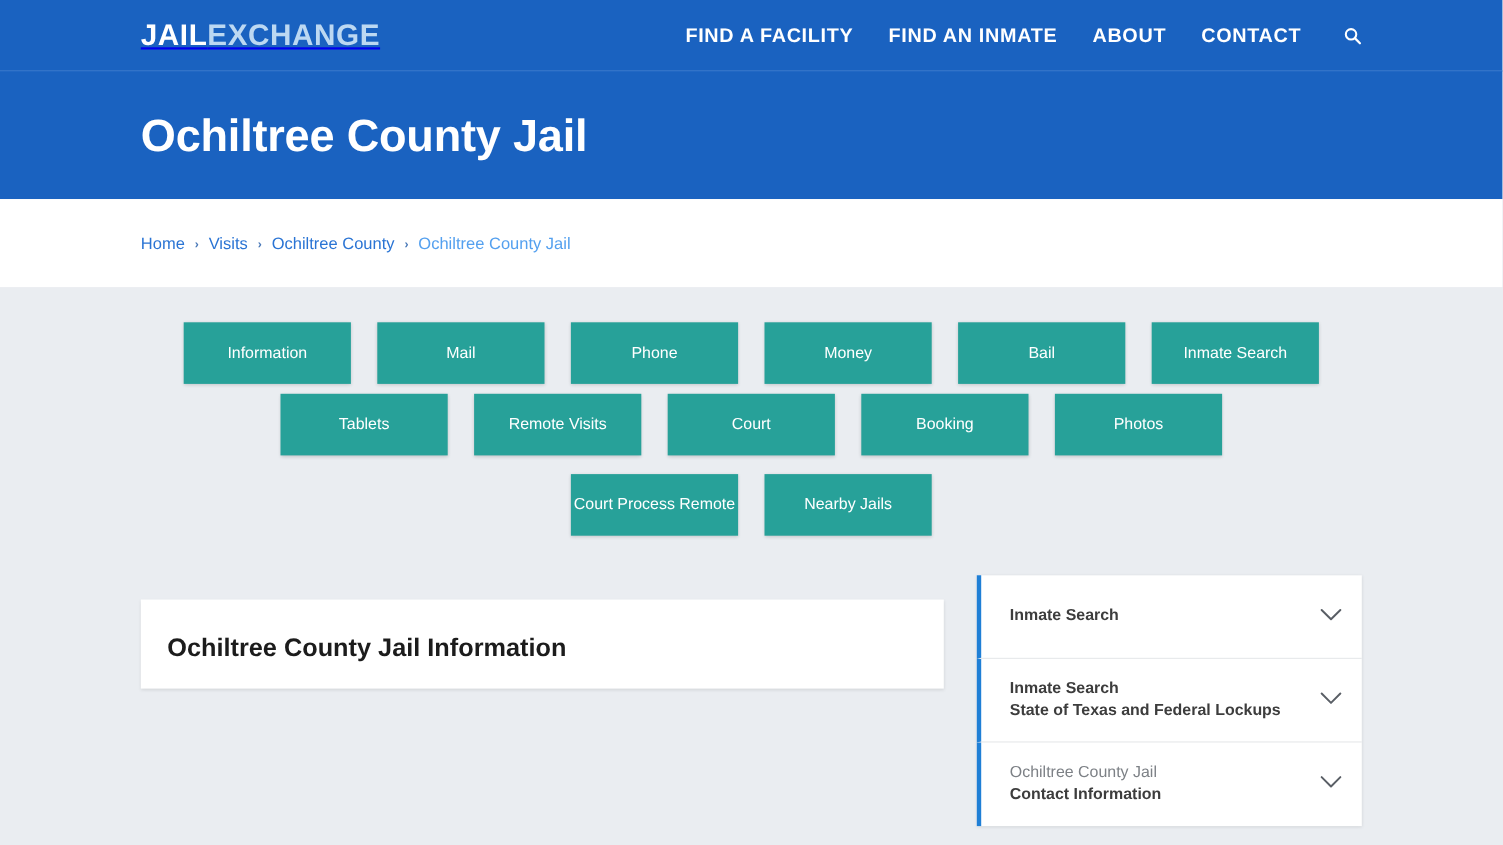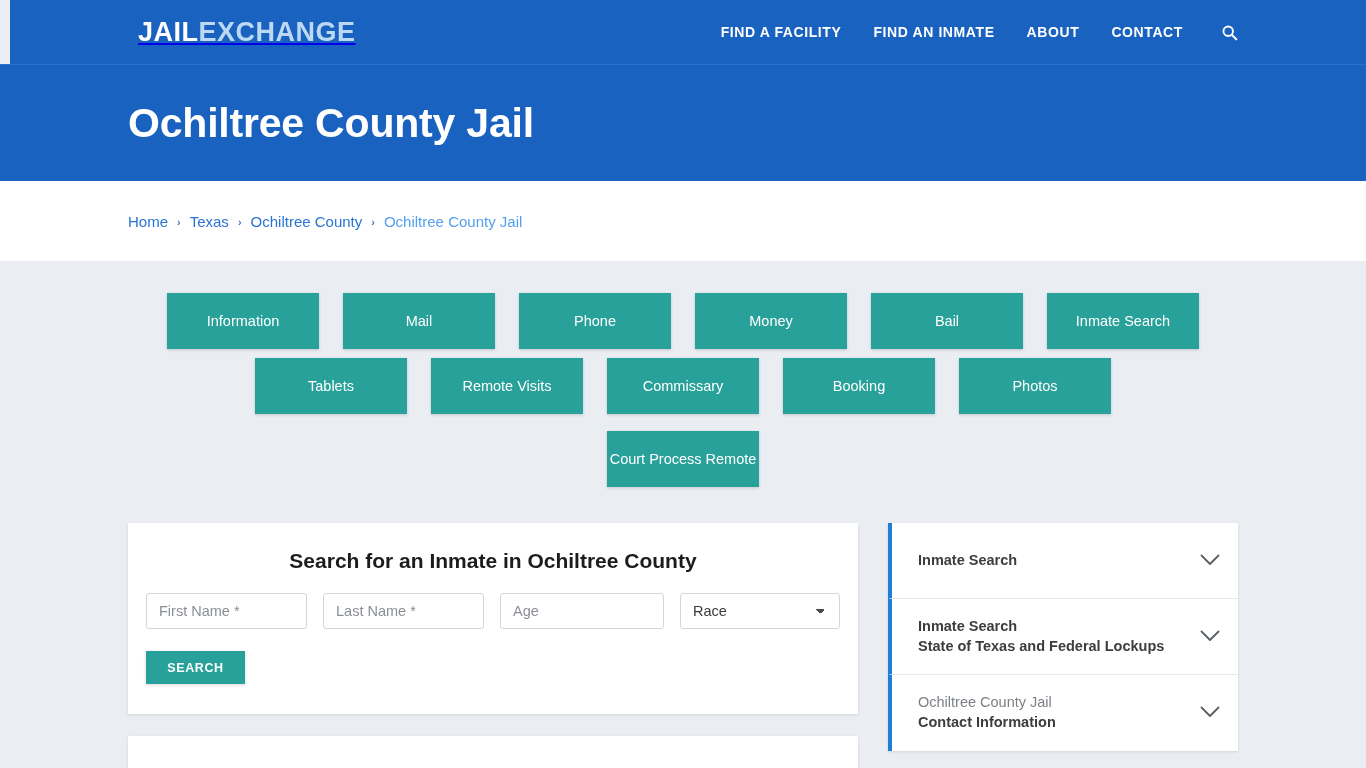--- a/index.html
+++ b/index.html
@@ -13,41 +13,40 @@
   }
 
   
   .site-header {
     height: 64px;
     background: #1a62c0;
     display: flex;
     align-items: center;
     padding: 0 128px 0 128px;
     position: relative;
-    margin-left: 10px;
   }
   .logo {
     font-size: 27px;
     font-weight: 700;
     letter-spacing: 0.5px;
     line-height: 1;
     white-space: nowrap;
   }
   .logo .jail { color: #ffffff; }
   .logo .exchange { color: #bcd8f2; }
 
   .main-nav {
     margin-left: auto;
     display: flex;
     align-items: center;
     gap: 32px;
   }
   .nav-link {
     color: #ffffff;
-    font-size: 14px;
+    font-size: 18px;
     font-weight: 600;
     letter-spacing: 0.6px;
     text-decoration: none;
     white-space: nowrap;
   }
   .search-toggle {
     display: flex;
     align-items: center;
     justify-content: center;
     margin-left: 6px;
@@ -242,21 +241,21 @@
 </header>
 
 <section class="hero">
   <h1>Ochiltree County Jail</h1>
 </section>
 
 <div class="breadcrumb-bar">
   <nav class="breadcrumb">
     <a class="crumb" href="#">Home</a>
     <span class="crumb-sep">›</span>
-    <a class="crumb" href="#">Texas</a>
+    <a class="crumb" href="#">Visits</a>
     <span class="crumb-sep">›</span>
     <a class="crumb" href="#">Ochiltree County</a>
     <span class="crumb-sep">›</span>
     <a class="crumb current" href="#">Ochiltree County Jail</a>
   </nav>
 </div>
 
 <div class="page-body">
 
   <div class="btn-grid">
@@ -264,47 +263,34 @@
       <button class="nav-btn">Information</button>
       <button class="nav-btn">Mail</button>
       <button class="nav-btn">Phone</button>
       <button class="nav-btn">Money</button>
       <button class="nav-btn">Bail</button>
       <button class="nav-btn">Inmate Search</button>
     </div>
     <div class="btn-row">
       <button class="nav-btn">Tablets</button>
       <button class="nav-btn">Remote Visits</button>
-      <button class="nav-btn">Commissary</button>
+      <button class="nav-btn">Court</button>
       <button class="nav-btn">Booking</button>
       <button class="nav-btn">Photos</button>
     </div>
     <div class="btn-row last">
       <button class="nav-btn">Court Process Remote</button>
+      <button class="nav-btn">Nearby Jails</button>
     </div>
   </div>
 
   <div class="cols">
 
     <div class="col-main">
 
-      <div class="card search-card">
-        <h2>Search for an Inmate in Ochiltree County</h2>
-
-        <div class="form-row">
-          <input class="field f-first" type="text" placeholder="First Name *" style="">
-          <input class="field f-last" type="text" placeholder="Last Name *" style="">
-          <input class="field f-age" type="text" placeholder="Age" style="">
-          <select class="field f-race">
-            <option>Race</option>
-          </select>
-        </div>
-
-        <button class="search-submit">SEARCH</button>
-      </div>
 
       <div class="card info-card">
         <h2>Ochiltree County Jail Information</h2>
       </div>
 
     </div>
 
     <aside class="col-side">
       <div class="accordion">
 

